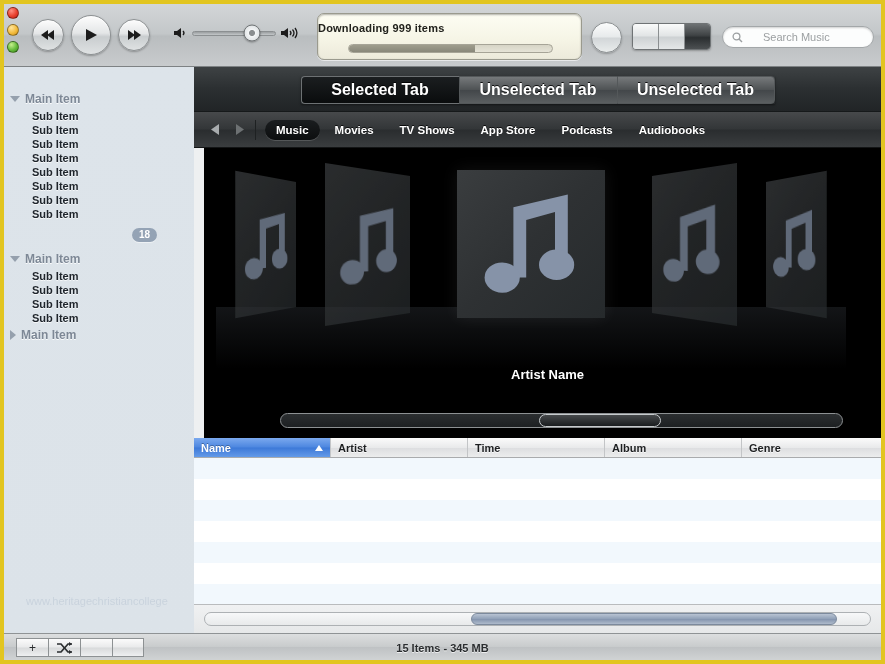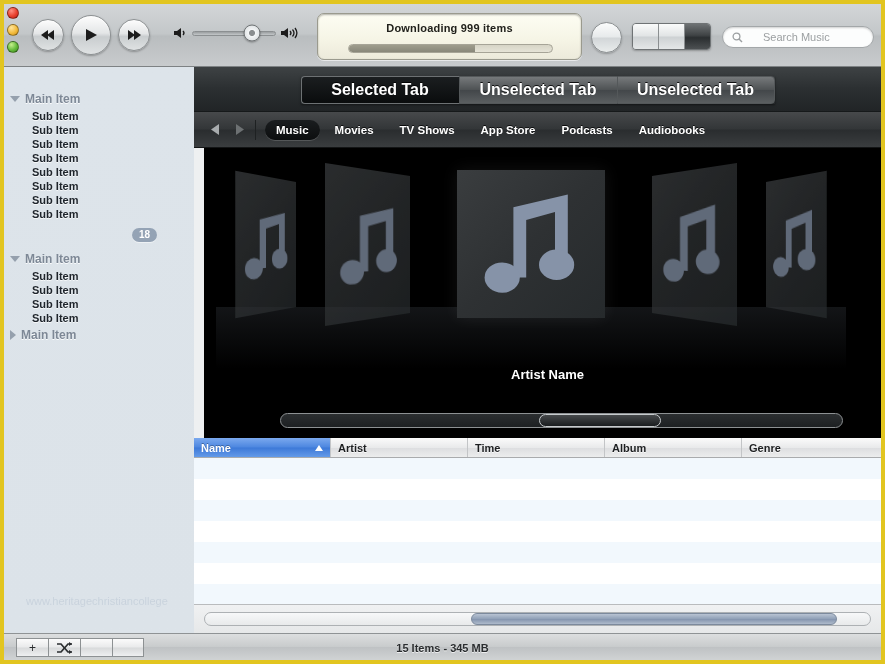--- a/index.html
+++ b/index.html
@@ -69,21 +69,21 @@
   
   #status-display {
     position: absolute; left: 313px; top: 9px;
     width: 265px; height: 47px;
     border-radius: 7px;
     background: linear-gradient(to bottom, #fdfdf3 0%, #f6f5e6 55%, #eceadb 100%);
     border: 1px solid #9a9a8e;
     box-shadow: 0 1px 2px rgba(0,0,0,.3) inset, 0 1px 0 rgba(255,255,255,.6);
   }
   #status-text {
-    text-align: center; font-size: 11px; font-weight: bold;
+    font-size: 11px; font-weight: bold;
     color: #21211c; margin-top: 8px; letter-spacing: .2px;
   }
   #status-progress {
     position: absolute; left: 30px; top: 30px;
     width: 205px; height: 9px; border-radius: 5px;
     background: linear-gradient(to bottom, #d6d4c6, #e6e4d7);
     border: 1px solid #a6a497;
     overflow: hidden;
   }
   #status-progress-fill {

